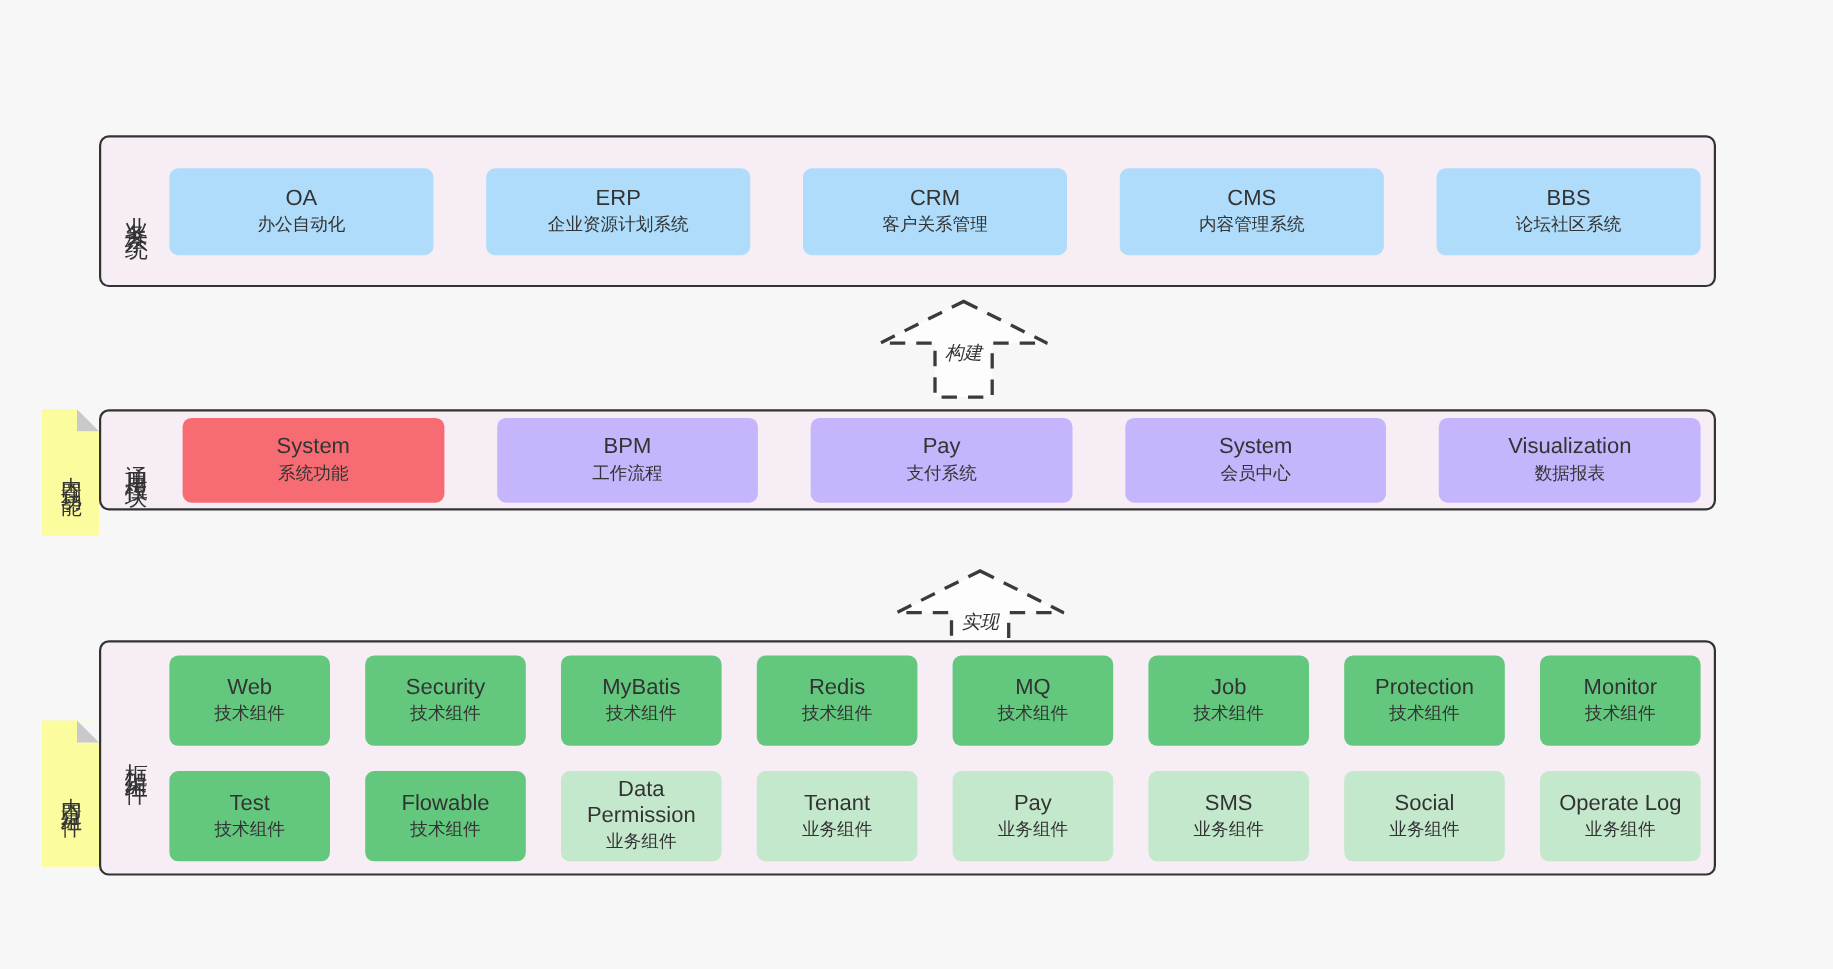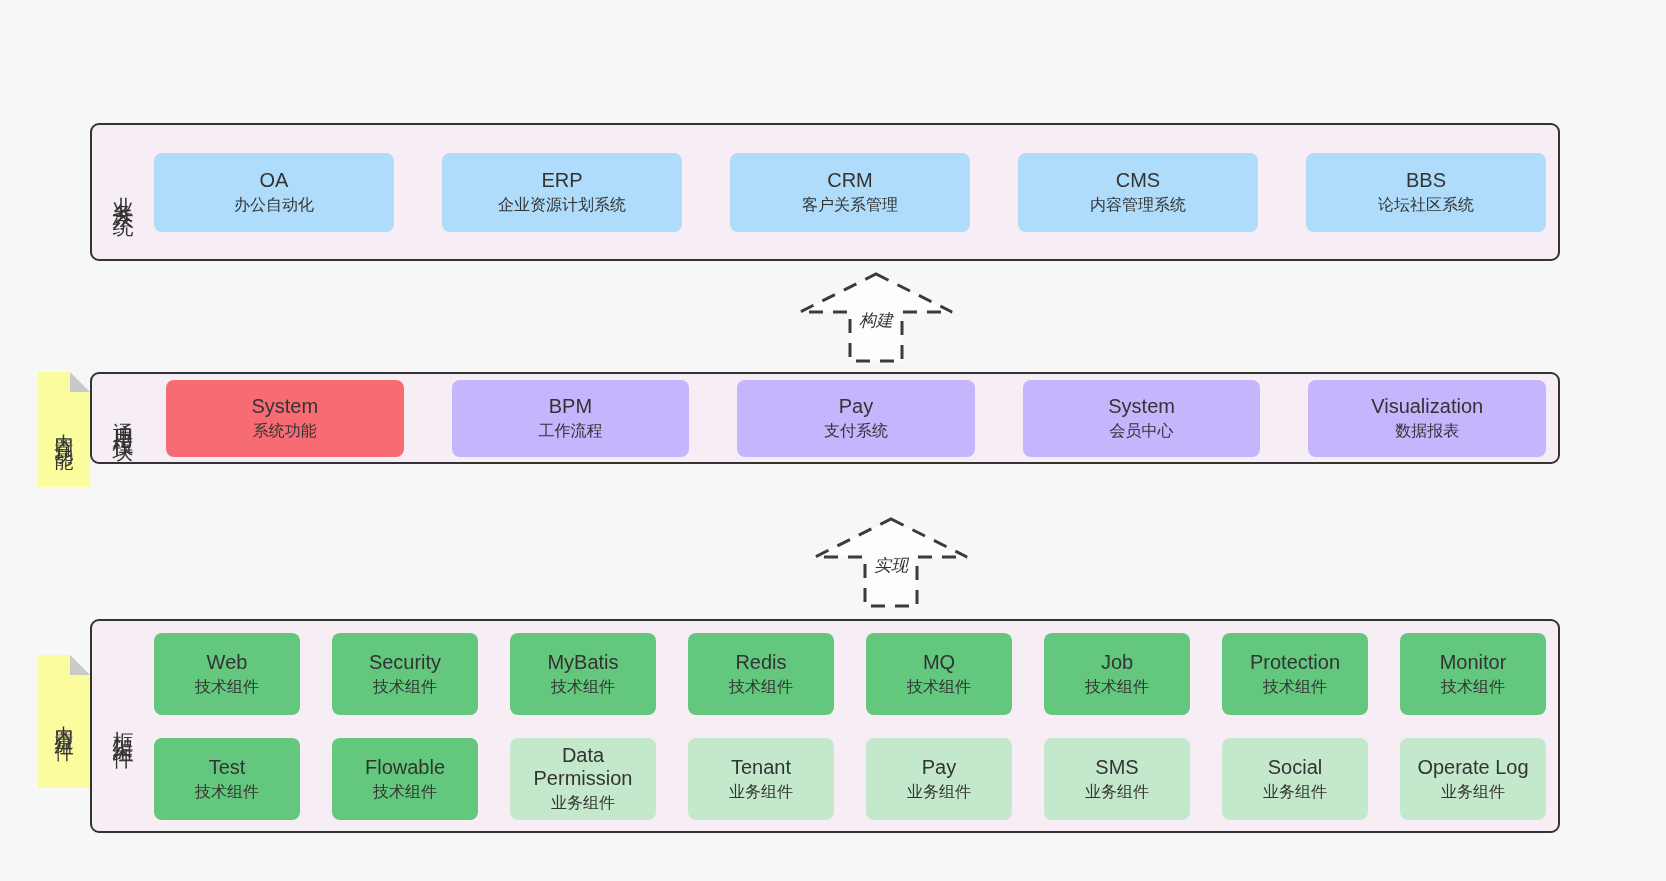--- a/index.html
+++ b/index.html
@@ -20,21 +20,21 @@
     left:90px;width:1470px;
     background:#f7edf5;
     border:2px solid #333;
     border-radius:9px;
     box-sizing:border-box;
     display:flex;
     align-items:stretch;
   }
   .panel-business{top:123px;height:138px;}
   .panel-modules{top:372px;height:92px;gap:12px;}
-  .panel-framework{top:619px;height:214px;}
+  .panel-framework{top:582px;height:214px;}
   .side-label{
     width:62px;
     flex:0 0 62px;
     display:flex;align-items:center;justify-content:center;
     writing-mode:vertical-lr;
     text-orientation:upright;
     font-size:21px;
     letter-spacing:6px;
     color:#333;
   }

